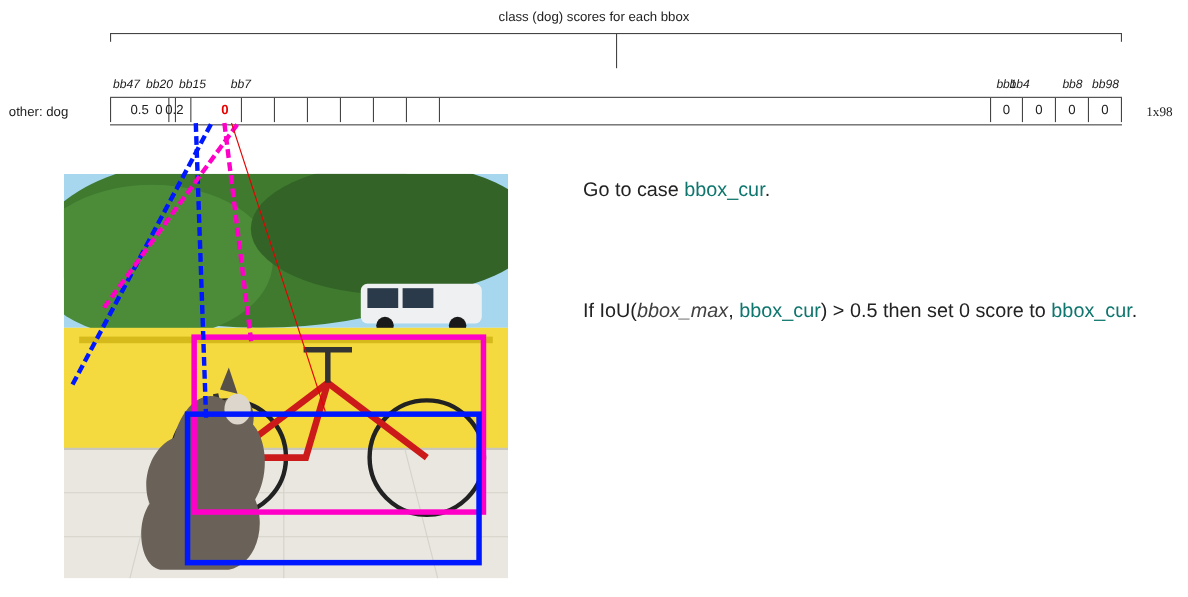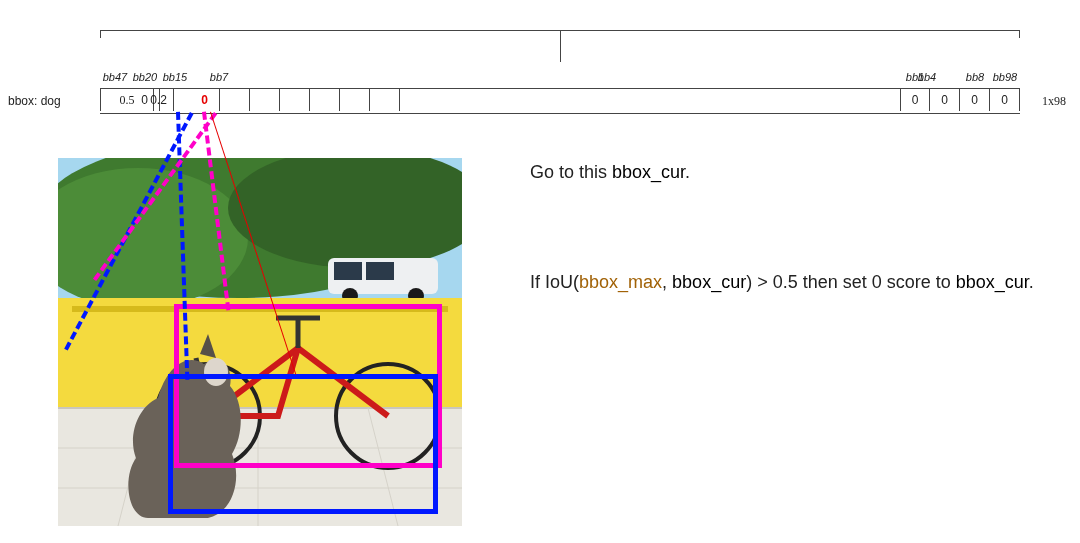--- a/index.html
+++ b/index.html
@@ -36,43 +36,44 @@
   
   .dash { position: absolute; width: 0; border-left: 4px dashed; transform-origin: top left; }
   .dash.blue    { border-color: #0018ff; }
   .dash.magenta { border-color: #ff00c8; }
 
   
   .leader { position: absolute; width: 0; border-left: 1px solid #e60000; transform-origin: top left; }
 
   
   .txt { position: absolute; left: 530px; right: 40px; font-size: 18px; line-height: 1.35; }
-  .blue-span    { color: #a16207; }
-  .magenta-span { color: #000000; }
+  .blue-span    { color: #404040; font-style: italic; }
+  .magenta-span { color: #0f766e; }
 </style>
 </head>
 <body>
 
 <div class="page">
 
+  <div class="top-title">class (dog) scores for each bbox</div>
 
   <div class="bracket">
     <div class="br-top"></div>
     <div class="br-left-tick"></div>
     <div class="br-right-tick"></div>
     <div class="br-stem"></div>
   </div>
 
-  <div class="class-label">bbox: dog</div>
+  <div class="class-label">other: dog</div>
   <div class="dim-label">1x98</div>
 
   <div class="row">
 
     <div class="hdr" style="left:0px;   width:30px;">bb47</div>
-    <div class="cell l r" style="left:0px;   width:54px;font-family:Liberation Serif, serif;">0.5</div>
+    <div class="cell l r" style="left:0px;   width:54px;">0.5</div>
 
     <div class="hdr" style="left:30px;  width:30px;">bb20</div>
     <div class="cell r" style="left:30px;  width:30px;">0</div>
 
     <div class="hdr" style="left:60px;  width:30px;">bb15</div>
     <div class="cell r" style="left:44px;  width:30px;">0.2</div>
 
     <div class="hdr" style="left:104px;  width:30px;">bb7</div>
     <div class="cell r red" style="left:90px;  width:30px;">0</div>
 
@@ -142,21 +143,21 @@
   </div>
 
   <div class="dash blue" style="left:176px; top:112px; height:268px; transform:rotate(-2deg);"></div>
   <div class="dash magenta" style="left:202px; top:112px; height:200px; transform:rotate(-7deg);"></div>
   <div class="dash blue" style="left:190px; top:112px; height:268px; transform:rotate(28deg);"></div>
   <div class="dash magenta" style="left:214px; top:112px; height:206px; transform:rotate(36deg);"></div>
 
   <div class="leader" style="left:210px; top:112px; height:276px; transform:rotate(-18deg);"></div>
 
   <div class="txt" style="top:160px;">
-    <span>Go to this </span><span class="magenta-span">bbox_cur</span><span>.</span>
+    <span>Go to case </span><span class="magenta-span">bbox_cur</span><span>.</span>
   </div>
 
   <div class="txt" style="top:270px;">
     <span>If IoU(</span><span class="blue-span">bbox_max</span><span>, </span><span class="magenta-span">bbox_cur</span><span>) &gt; 0.5 then set 0 score to </span><span class="magenta-span">bbox_cur</span><span>.</span>
   </div>
 
 
 
 </div>
 

